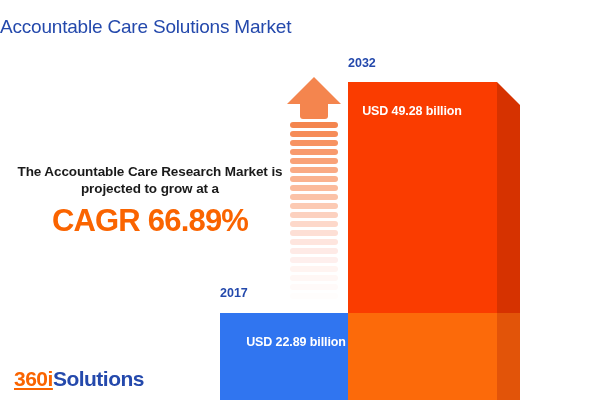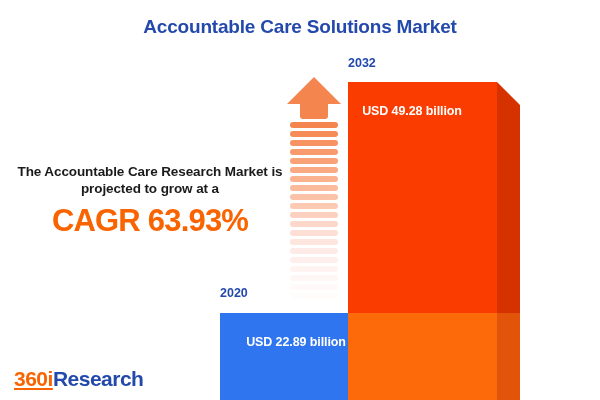--- a/index.html
+++ b/index.html
@@ -21,23 +21,23 @@
     background: #ffffff;
     overflow: hidden;
   }
 
   
   #chart-title {
     position: absolute;
     left: 0;
     top: 16px;
     width: 600px;
-    text-align: center;
+    text-align: left;
     font-size: 19px;
-    font-weight: bold;
+    font-weight: normal;
     color: #2449ac;
     letter-spacing: -0.2px;
   }
 
   
   #cagr-block {
     position: absolute;
     left: 14px;
     top: 163px;
     width: 272px;
@@ -231,21 +231,21 @@
 </style>
 </head>
 <body>
 
 <div id="infographic">
 
   <div id="chart-title">Accountable Care Solutions Market</div>
 
   <div id="cagr-block">
     <div id="cagr-statement">The Accountable Care Research Market is projected to grow at a</div>
-    <div id="cagr-value">CAGR 63.93%</div>
+    <div id="cagr-value">CAGR 66.89%</div>
   </div>
 
   <div id="growth-arrow">
     <div id="arrow-head">
       <div class="head-tri"></div>
       <div class="head-neck"></div>
     </div>
     <div id="arrow-stack">
         <div class="arrow-seg" style="background: rgb(244, 133, 78);"></div>
         <div class="arrow-seg" style="background: rgb(246, 140, 88);"></div>
@@ -263,35 +263,35 @@
         <div class="arrow-seg" style="background: rgb(254, 229, 222);"></div>
         <div class="arrow-seg" style="background: rgb(254, 234, 230);"></div>
         <div class="arrow-seg" style="background: rgb(254, 239, 237);"></div>
         <div class="arrow-seg" style="background: rgb(255, 244, 241);"></div>
         <div class="arrow-seg" style="background: rgb(255, 247, 245);"></div>
         <div class="arrow-seg" style="background: rgb(255, 250, 249);"></div>
         <div class="arrow-seg" style="background: rgb(255, 253, 252);"></div>
       </div>
   </div>
 
-  <div id="year-2024">2020</div>
+  <div id="year-2024">2017</div>
   <div id="bar-2024">
     <div id="bar-2024-face"></div>
     <div id="bar-2024-side"></div>
     <div id="bar-2024-side-body"></div>
     <div id="bar-2024-label">USD 22.89 billion</div>
   </div>
 
   <div id="year-2032">2032</div>
   <div id="bar-2032">
     <div id="bar-2032-face"></div>
     <div id="bar-2032-face-lower"></div>
     <div id="bar-2032-side-top"></div>
     <div id="bar-2032-side-body"></div>
     <div id="bar-2032-side-lower"></div>
     <div id="bar-2032-label">USD 49.28 billion</div>
   </div>
 
   <div id="brand-logo">
-    <span id="logo-360i">360i</span><span id="logo-research">Research</span>
+    <span id="logo-360i">360i</span><span id="logo-research">Solutions</span>
   </div>
 
 </div>
 
 </body></html>

